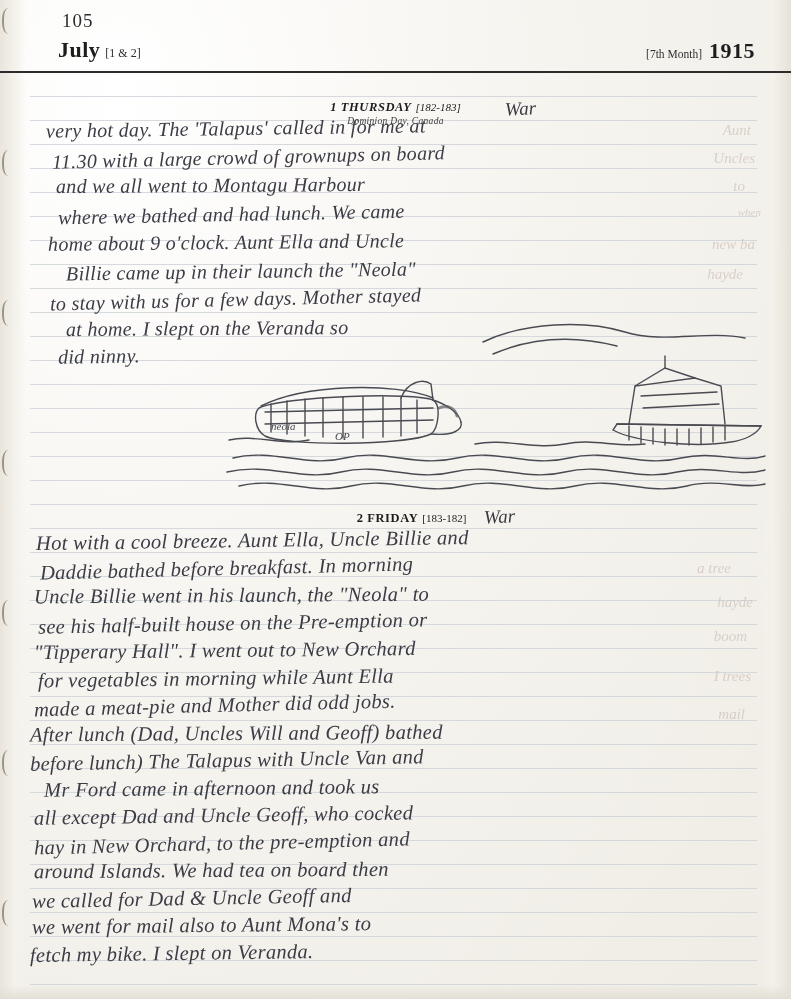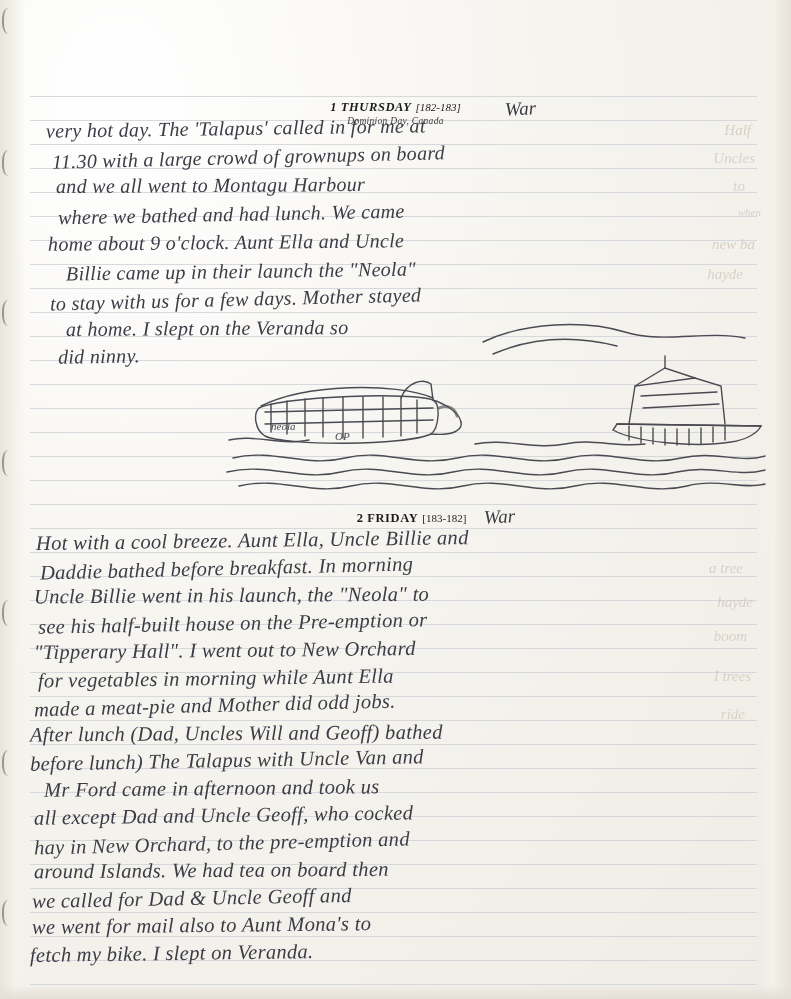--- a/index.html
+++ b/index.html
@@ -238,32 +238,44 @@
       <div class="rule-line" style="top: 816px;"></div>
       <div class="rule-line" style="top: 840px;"></div>
       <div class="rule-line" style="top: 864px;"></div>
       <div class="rule-line" style="top: 888px;"></div>
       <div class="rule-line" style="top: 912px;"></div>
       <div class="rule-line" style="top: 936px;"></div>
       <div class="rule-line" style="top: 960px;"></div>
       <div class="rule-line" style="top: 984px;"></div>
     </div>
 
-
-  <div class="ghost" style="right:40px; top:122px; font-size:15px;">Half</div>
+  <div id="header">
+    <div id="page-number">105</div>
+    <div id="month-block">
+      <span id="month-name">July</span>
+      <span id="month-days">[1 &amp; 2]</span>
+    </div>
+    <div id="year-block">
+      <span id="month-ordinal">[7th Month]</span>
+      <span id="year">1915</span>
+    </div>
+    <div id="header-rule"></div>
+  </div>
+
+  <div class="ghost" style="right:40px; top:122px; font-size:15px;">Aunt</div>
   <div class="ghost" style="right:36px; top:150px; font-size:15px;">Uncles</div>
   <div class="ghost" style="right:46px; top:178px; font-size:15px;margin-left:28px;">to</div>
   <div class="ghost" style="right:30px; top:206px; font-size:11px;">when</div>
   <div class="ghost" style="right:36px; top:236px; font-size:15px;">new ba</div>
   <div class="ghost" style="right:48px; top:266px; font-size:15px;">hayde</div>
-  <div class="ghost" style="right:48px; top:560px; font-size:15px;">a tree</div>
+  <div class="ghost" style="right:60px; top:560px; font-size:15px;">a tree</div>
   <div class="ghost" style="right:38px; top:594px; font-size:15px;">hayde</div>
   <div class="ghost" style="right:44px; top:628px; font-size:15px;">boom</div>
   <div class="ghost" style="right:40px; top:668px; font-size:15px;">I trees</div>
-  <div class="ghost" style="right:46px; top:706px; font-size:15px;">ride</div>
+  <div class="ghost" style="right:46px; top:706px; font-size:15px;">mail</div>
 
   <div class="entry-head" style="top:97px;font-style:italic;">
     <span class="day-line">1 THURSDAY</span>
     <span class="day-line pages">[182-183]</span>
     <span class="sub">Dominion Day, Canada</span>
   </div>
   <div class="war-note" style="left:505px; top:98px;">War</div>
 
   <div id="entry1-lines">
       <div class="hand-line w0" style="position: absolute; left: 46px; top: 118px; font-size: 20px;">very hot day. The 'Talapus' called in for me at</div>

